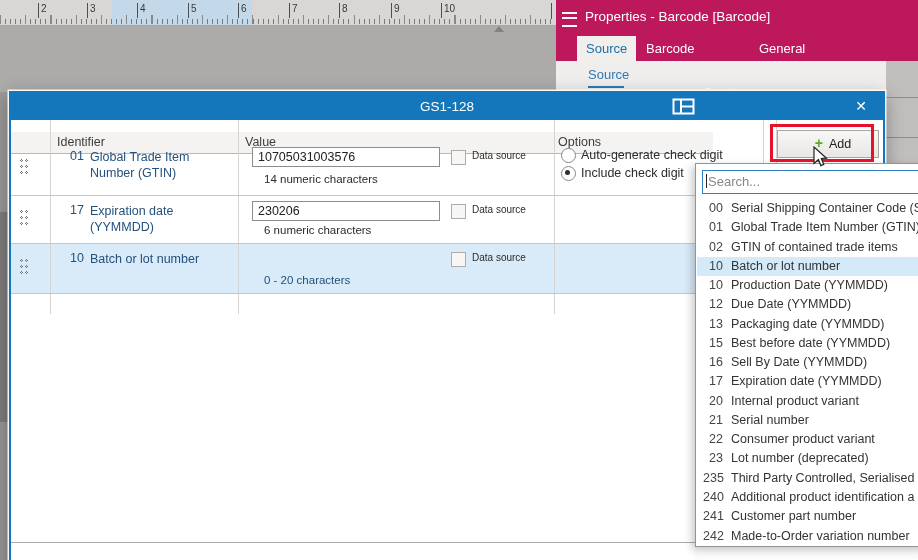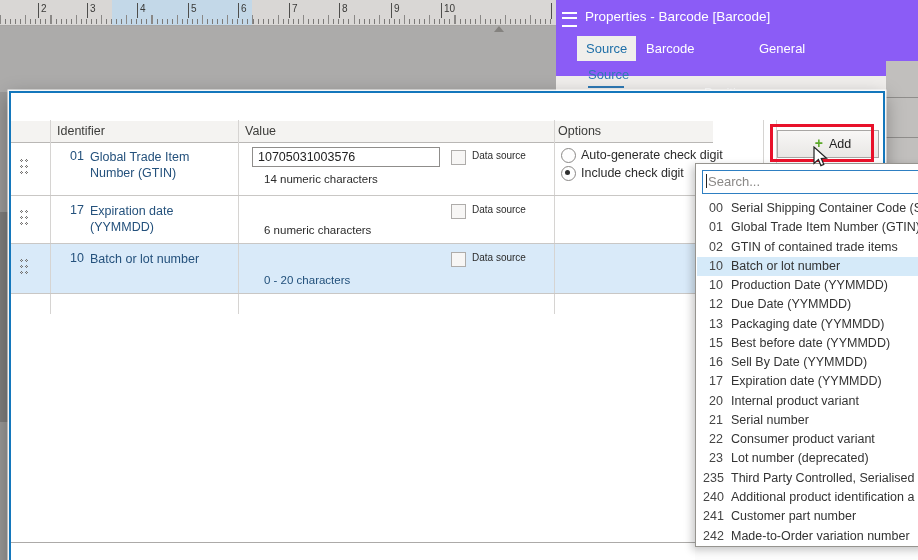--- a/index.html
+++ b/index.html
@@ -18,21 +18,21 @@
     font-size:10px;color:#3A3A38;line-height:12px;}
   #ruler-endtick{left:551px;top:3px;height:16px;border-left:1px solid #4E4E4C;}
   #canvas-top{left:0;top:26px;width:556px;height:66px;background:#ACABAA;}
   #tri-marker{left:494px;top:26px;width:0;height:0;border-left:5px solid transparent;
     border-right:5px solid transparent;border-bottom:6px solid #84827F;}
   #canvas-left{left:0;top:92px;width:10px;height:468px;
     background:linear-gradient(#9A9998 0 120px,#7E7D7C 120px 330px,#989796 330px);}
 
   
   #props{left:556px;top:0;width:362px;height:92px;background:#F0EEEC;}
-  #props-blue{left:0;top:0;width:362px;height:76px;background:#8b5cf6;}
+  #props-blue{left:0;top:0;width:362px;height:61px;background:#be185d;}
   #props-hamburger{left:6px;top:12px;width:15px;height:11px;
     border-top:2px solid #fff;border-bottom:2px solid #fff;}
   #props-hamburger:before{content:"";position:absolute;left:0;right:0;top:2.5px;height:2px;background:#fff;}
   #props-title{left:29px;top:9px;font-size:13.5px;color:#FFFFFF;}
   .ptab{position:absolute;top:36px;height:25px;line-height:25px;font-size:13px;color:#FFFFFF;
     padding:0 9px;}
   .ptab.active{background:#F0EFEC;color:#1E6FA8;}
   #ptab-source{left:21px;}
   #ptab-barcode{left:81px;}
   #ptab-position{left:139px;margin-top:44px;}
@@ -46,21 +46,21 @@
   #dialog{left:9px;top:91px;width:872px;height:476px;background:#FFFFFF;
     border:2px solid #1477BC;box-shadow:0 0 0 1.5px rgba(252,252,252,.95),0 6px 18px rgba(0,0,0,.35);}
   #dlg-titlebar{left:0;top:0;width:872px;height:27px;background:#1477BC;}
   #dlg-title{left:0;top:6px;width:100%;text-align:center;font-size:13.5px;color:#FFFFFF;}
   #dlg-layout-btn{left:661px;top:5px;width:24px;height:17px;}
   #dlg-close{left:838px;top:4px;width:24px;height:19px;color:#FFFFFF;font-size:14px;
     text-align:center;line-height:19px;}
 
   
   #tbl{left:0;top:27px;width:766px;height:194px;}
-  #tbl-head{left:0;top:1px;width:702px;height:21px;background:#F4F3F1;border-bottom:1px solid #B9B7B5;}
+  #tbl-head{left:0;top:12px;width:702px;height:21px;background:#F4F3F1;border-bottom:1px solid #B9B7B5;}
   .hcell{position:absolute;top:3px;font-size:12.5px;color:#3C3C3A;}
   .vline{position:absolute;top:0;width:1px;height:194px;background:#D6D4D2;}
   .hline{position:absolute;left:0;width:766px;height:1px;background:#C9C7C5;}
   .trow{position:absolute;left:0;width:766px;}
   .trow.hl{background:#D9EAF9;}
   .draghandle{position:absolute;left:9px;top:50%;margin-top:-9px;width:8px;height:18px;
     background:radial-gradient(circle at 1.5px 1.5px,#76747220 0,#767472 1px,transparent 1.4px);
     background-size:5px 6px;}
   .code{position:absolute;left:49px;top:8px;width:24px;text-align:right;font-size:12.5px;color:#24517C;}
   .iname{position:absolute;left:79px;right:545px;top:8px;font-size:12.5px;color:#24517C;line-height:16px;}
@@ -130,20 +130,31 @@
   </div>
   <div id="props-subtab" class="abs">Source</div>
   <div id="props-subtab-line" class="abs"></div>
 </div>
 <div id="right-strip" class="abs">
   <div class="strip-line" style="top:36px"></div>
   <div class="strip-line" style="top:76px"></div>
 </div>
 
 <div id="dialog" class="abs">
+  <div id="dlg-titlebar" class="abs">
+    <div id="dlg-title" class="abs">GS1-128</div>
+    <div id="dlg-layout-btn" class="abs">
+      <svg width="24" height="17" viewBox="0 0 24 17">
+        <rect x="1.5" y="1.5" width="20" height="14" fill="none" stroke="#FFFFFF" stroke-width="2"></rect>
+        <line x1="9" y1="1.5" x2="9" y2="15.5" stroke="#FFFFFF" stroke-width="2"></line>
+        <line x1="9" y1="8.5" x2="21.5" y2="8.5" stroke="#FFFFFF" stroke-width="2"></line>
+      </svg>
+    </div>
+    <div id="dlg-close" class="abs">✕</div>
+  </div>
 
   <div id="tbl" class="abs">
     <div id="tbl-head" class="abs">
       <span class="hcell" style="left:46px">Identifier</span>
       <span class="hcell" style="left:234px">Value</span>
       <span class="hcell" style="left:547px">Options</span>
     </div>
 
     <div class="trow" style="top:21px;height:54px">
       <span class="draghandle"></span>
@@ -156,20 +167,21 @@
       <span class="radio" style="top:7px"></span>
       <span class="rlabel" style="top:7px">Auto-generate check digit</span>
       <span class="radio sel" style="top:25px"></span>
       <span class="rlabel" style="top:25px">Include check digit</span>
     </div>
 
     <div class="trow" style="top:75px;height:48px">
       <span class="draghandle"></span>
       <span class="code">17</span>
       <span class="iname">Expiration date (YYMMDD)</span>
+      <input class="vinput" value="230206" style="">
       <span class="hint" style="top:29px">6 numeric characters</span>
       <span class="cb"></span>
       <span class="cblabel">Data source</span>
     </div>
 
     <div class="trow hl" style="top:123px;height:50px">
       <span class="draghandle"></span>
       <span class="code">10</span>
       <span class="iname">Batch or lot number</span>
       <span class="hint blue" style="top:31px">0 - 20 characters</span>

